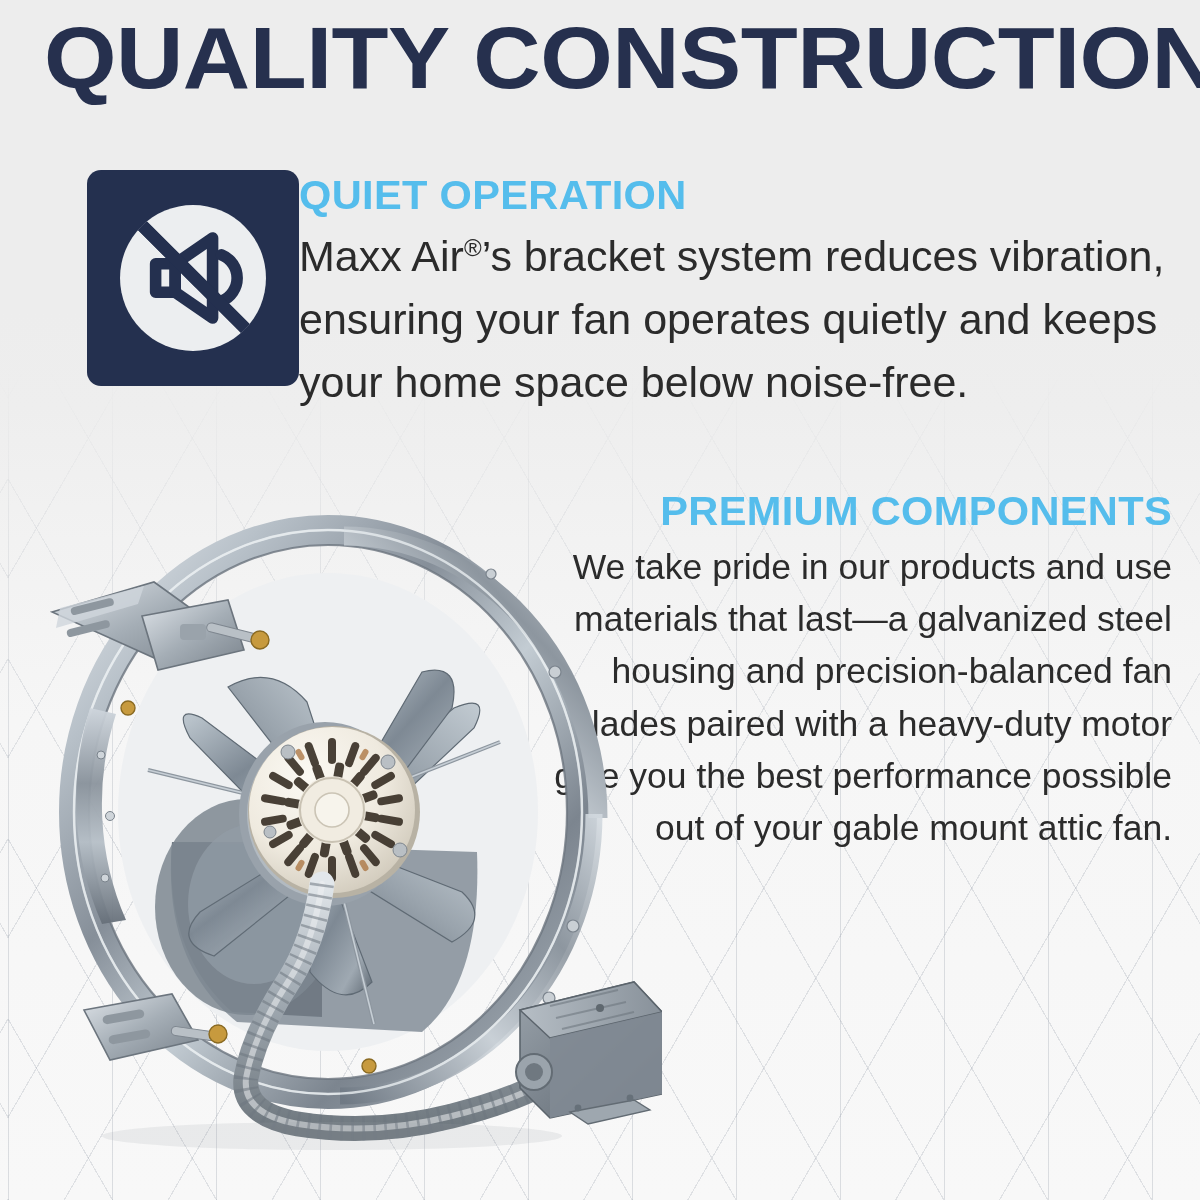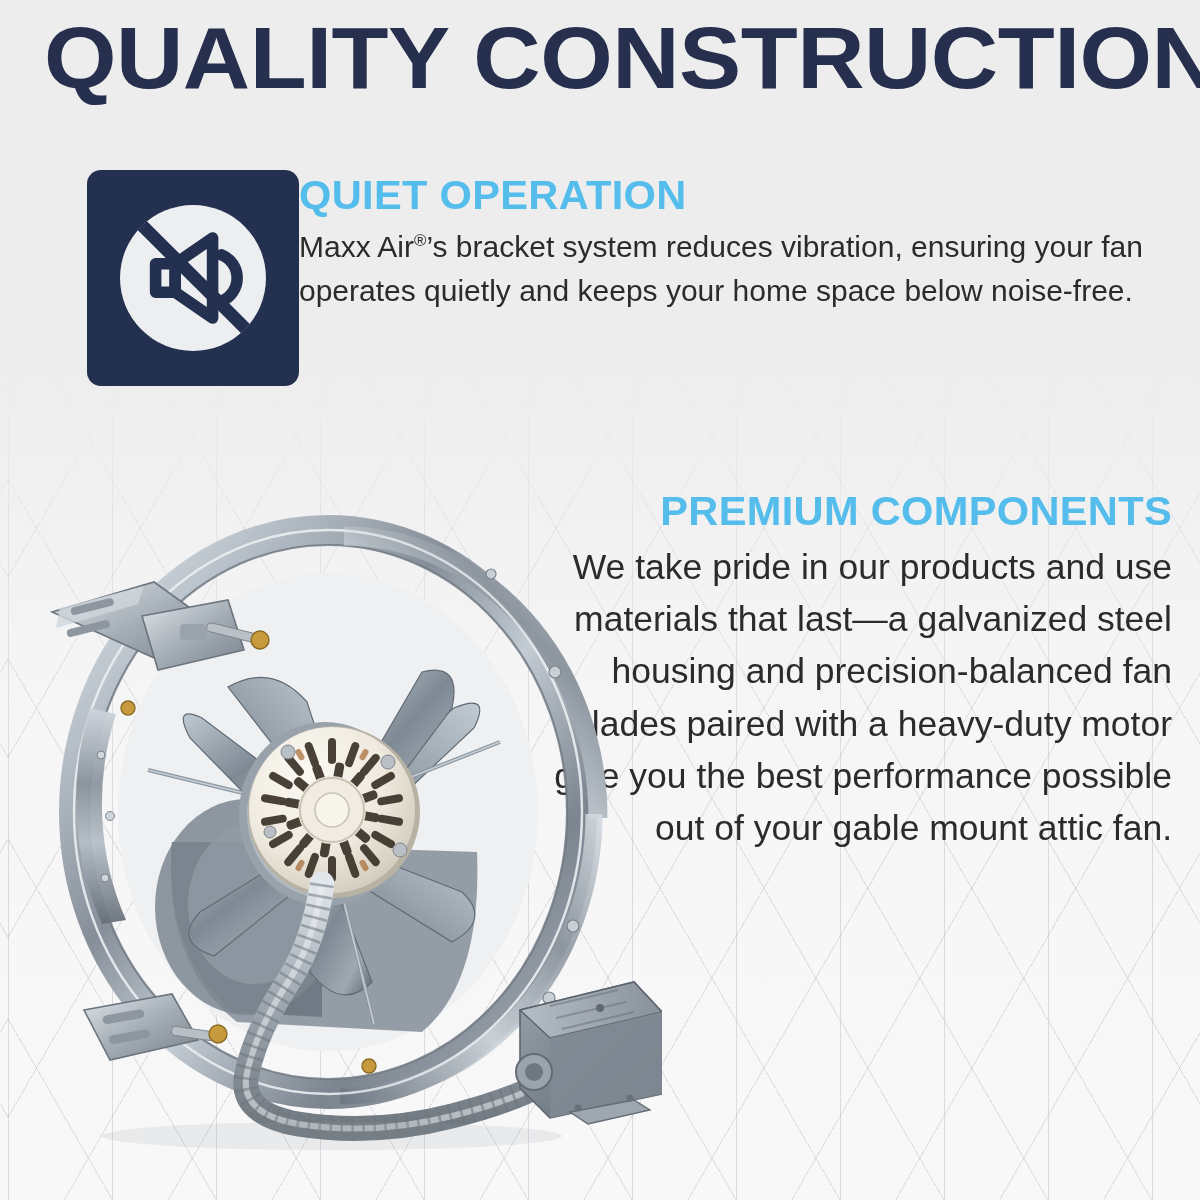--- a/index.html
+++ b/index.html
@@ -96,21 +96,21 @@
     transform-origin:left center;
     white-space:nowrap;
   }
   .kicker.right {
     transform-origin:right center;
     text-align:right;
   }
 
   .para {
     font-family:"Liberation Sans Narrow","Liberation Sans", sans-serif;
-    font-size:30px;
+    font-size:43px;
     line-height:1.46;
     color:#2b2b2b;
   }
   #quiet-para { margin-top:9px; width:880px; }
   sup.reg { font-size:0.56em; vertical-align:super; line-height:0; }
 
   
   #block-premium {
     position:absolute;
     right:28px; top:490px;

